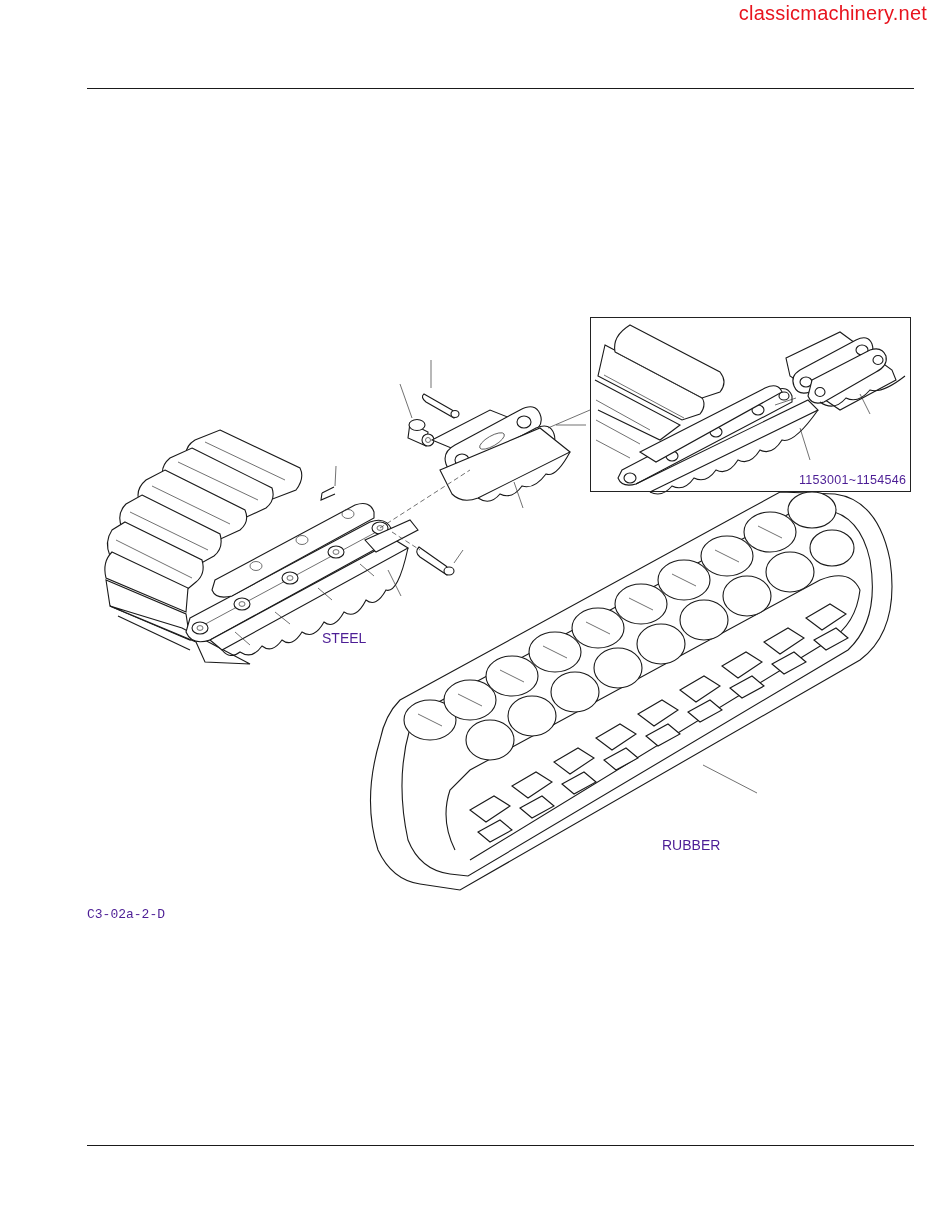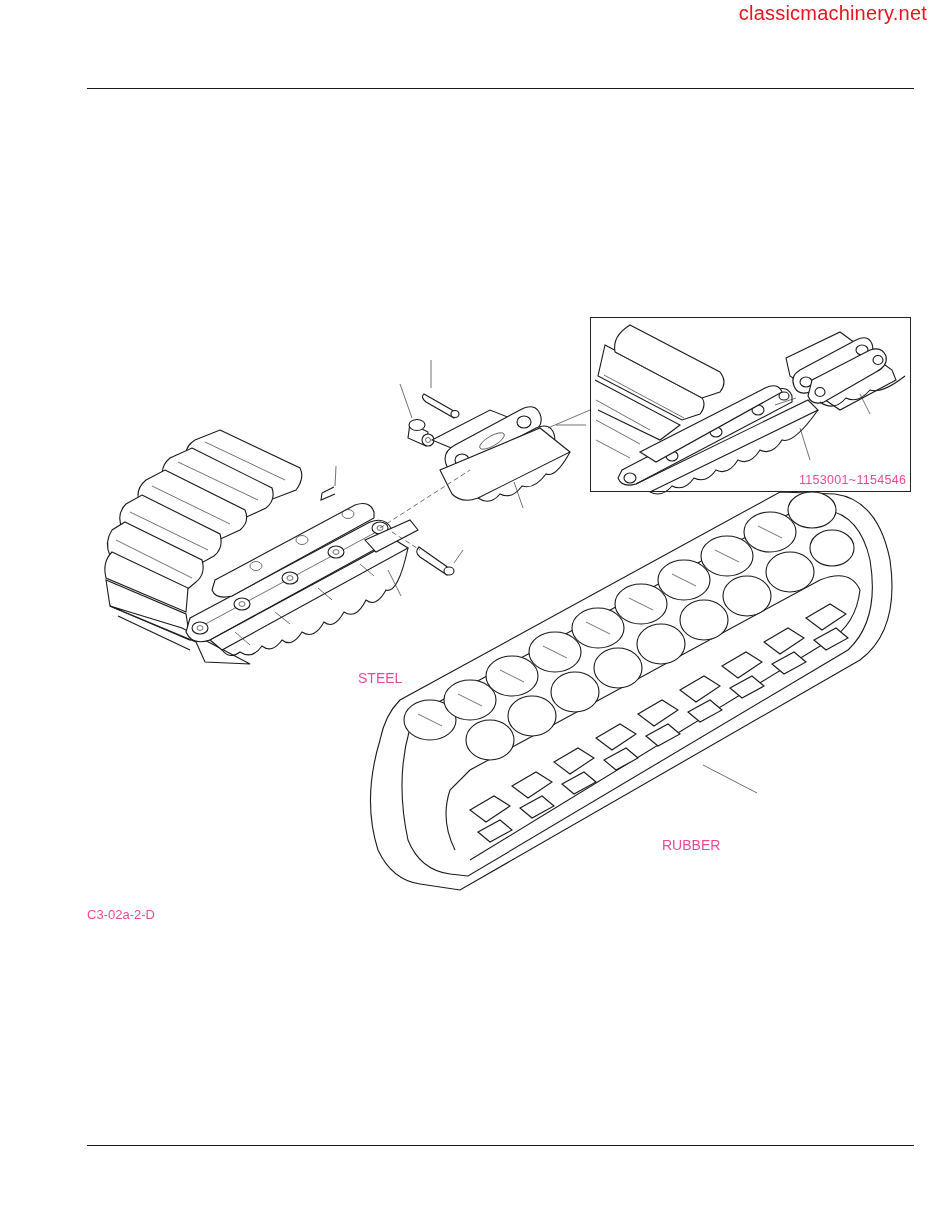--- a/index.html
+++ b/index.html
@@ -4,25 +4,25 @@
 <style>
   html, body { margin: 0; padding: 0; background: #ffffff; }
   body { width: 935px; height: 1210px; position: relative; overflow: hidden;
          font-family: "Liberation Sans", sans-serif; color: #111; }
   .watermark { position: absolute; top: 2px; right: 8px; font-size: 20px; color: #e8141e;
                font-family: "Liberation Sans", sans-serif; letter-spacing: 0.2px; }
   .rule { position: absolute; left: 87px; width: 827px; height: 0; border-top: 1.5px solid #1a1a1a; }
   .rule.top { top: 88px; }
   .rule.bottom { top: 1145px; }
   .figure { position: absolute; left: 0; top: 0; width: 935px; height: 1210px; }
-  .label { position: absolute; font-size: 14px; color: #ec4899; }
-  .lbl-steel { left: 322px; top: 670px; margin-left: 36px; }
+  .label { position: absolute; font-size: 14px; color: #4c1d95; }
+  .lbl-steel { left: 322px; top: 630px; }
   .lbl-rubber { left: 662px; top: 837px; }
   .lbl-serial { left: 799px; top: 473px; font-size: 12.5px; letter-spacing: 0.3px; }
-  .lbl-code { left: 87px; top: 907px; font-size: 13px; }
+  .lbl-code { left: 87px; top: 907px; font-size: 13px; font-family: Liberation Mono, monospace; }
   .inset { position: absolute; left: 590px; top: 317px; width: 321px; height: 175px;
            border: 1.2px solid #222; box-sizing: border-box; }
   svg { position: absolute; left: 0; top: 0; }
   svg .l { stroke: #1a1a1a; fill: none; stroke-width: 1.1; }
   svg .lt { stroke: #333; fill: none; stroke-width: 0.7; }
   svg .f { stroke: #1a1a1a; fill: #fff; stroke-width: 1.1; }
   svg .lead { stroke: #333; fill: none; stroke-width: 0.7; }
   svg .dash { stroke: #333; fill: none; stroke-width: 0.7; stroke-dasharray: 5 3; }
 </style>
 </head>

